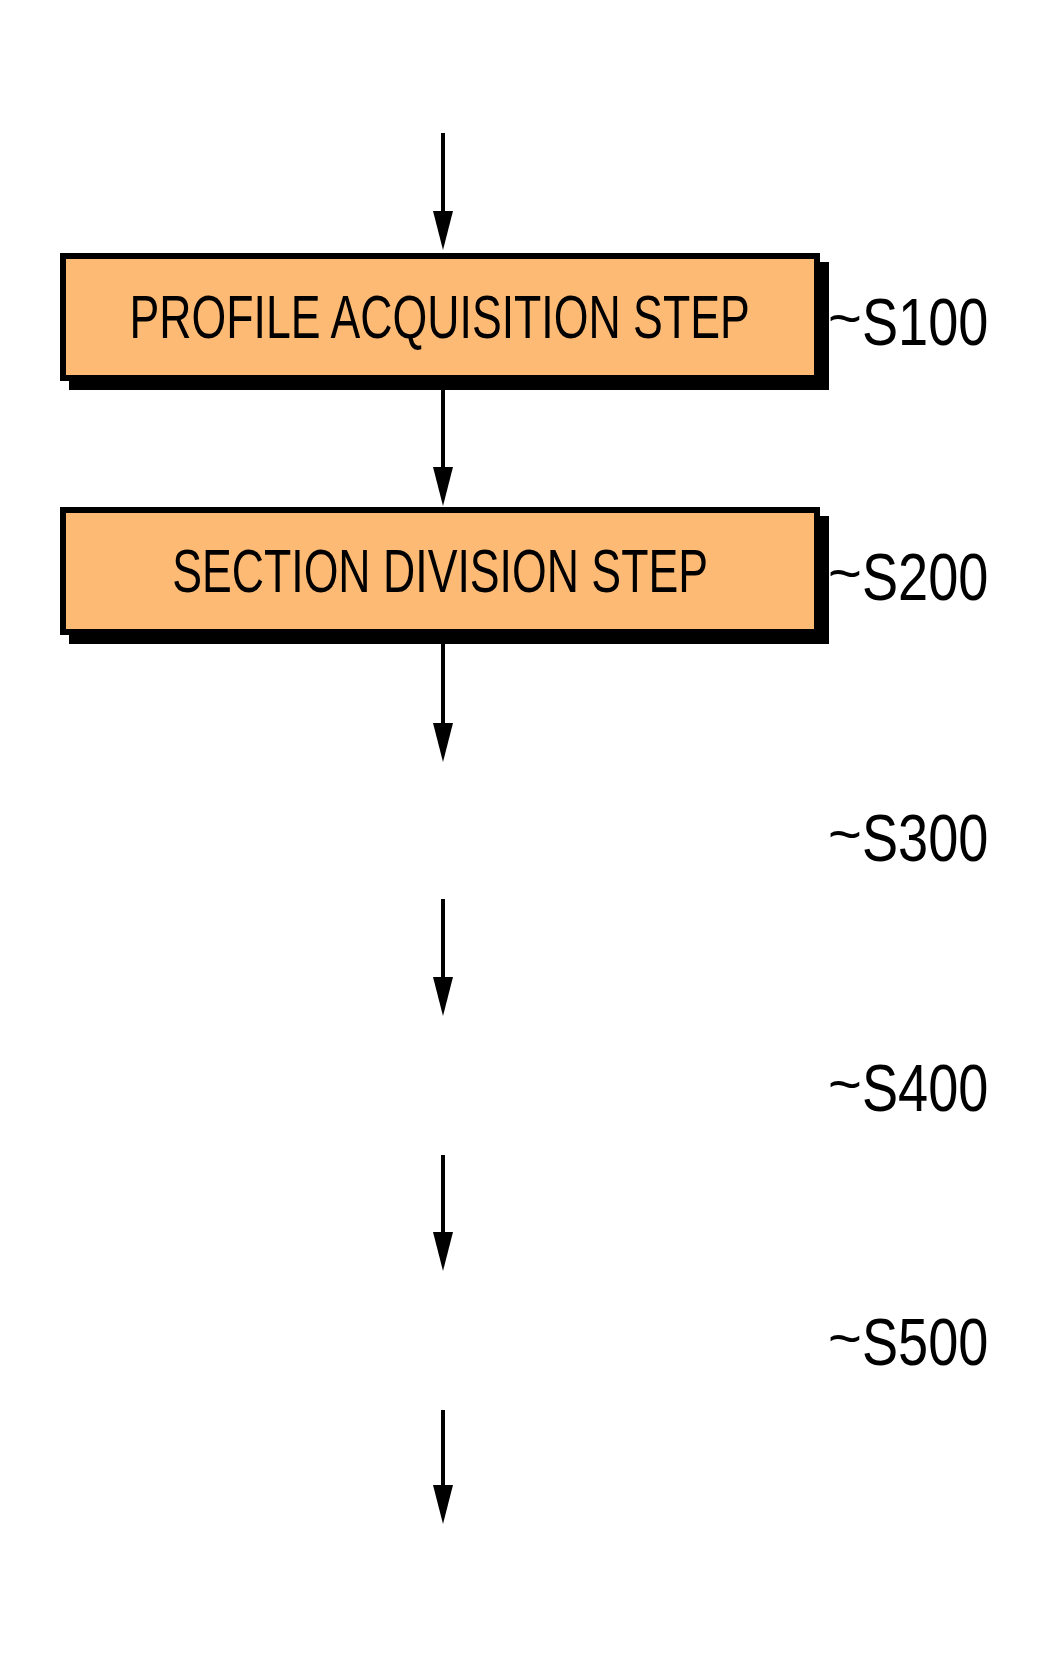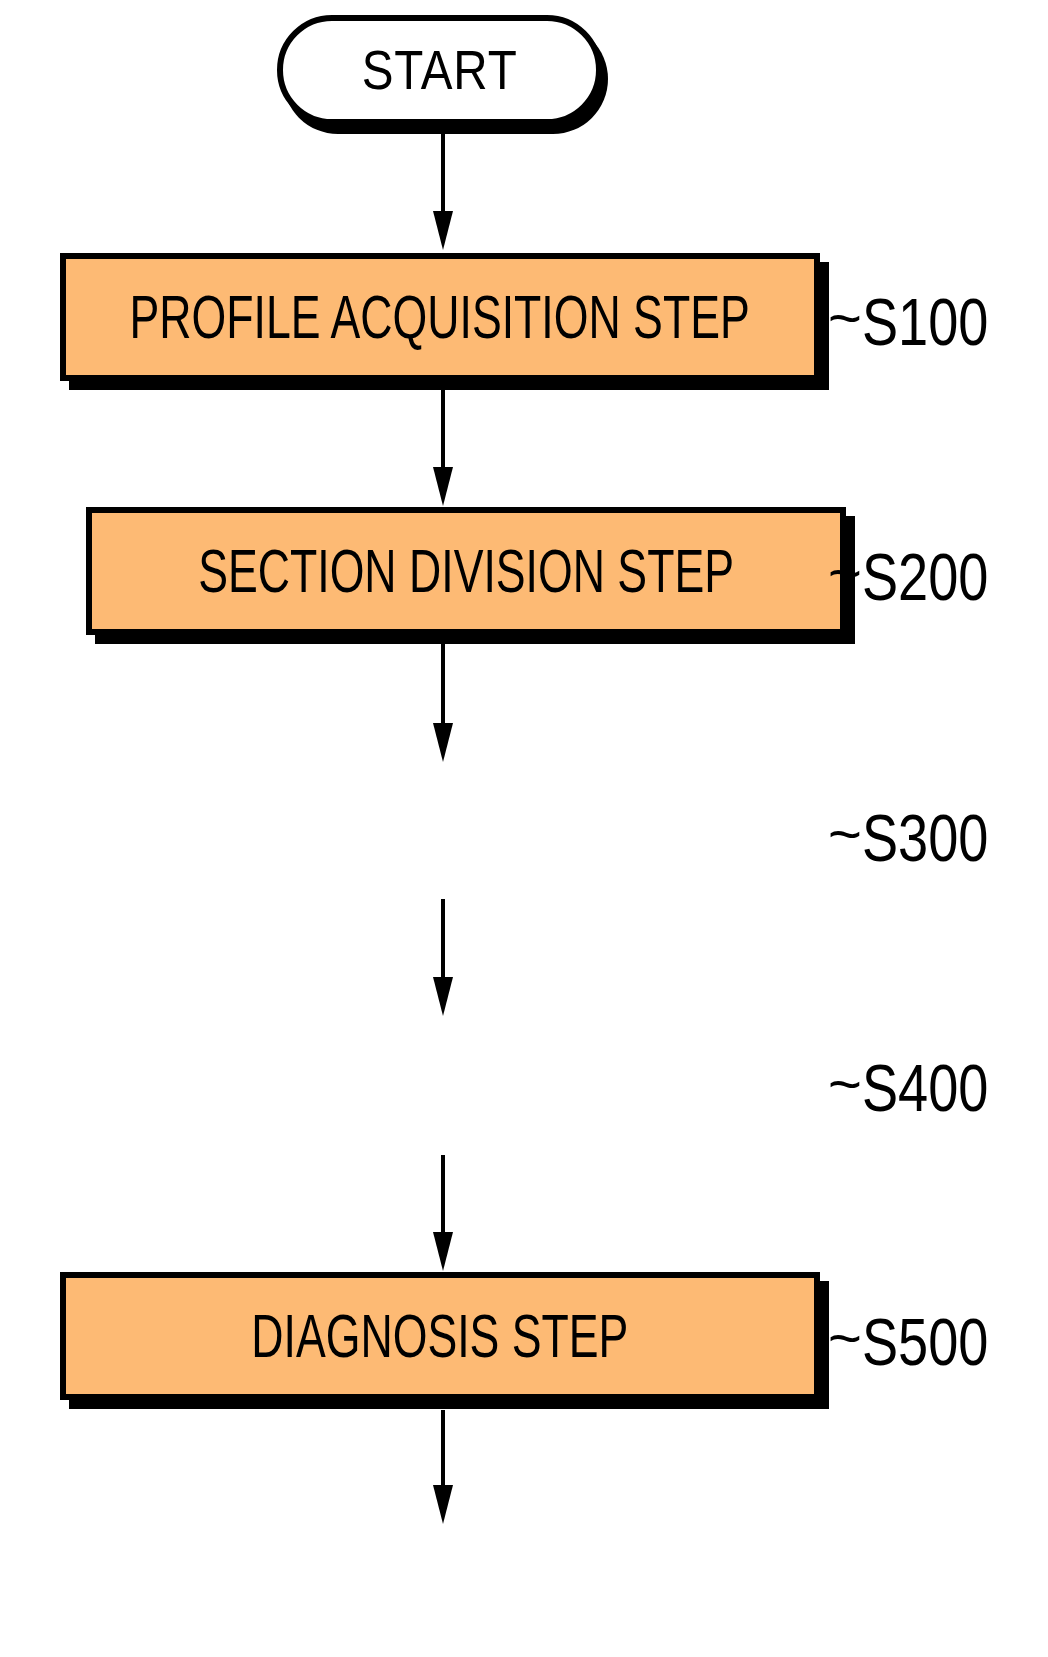--- a/index.html
+++ b/index.html
@@ -46,21 +46,21 @@
     height: 128px;
     box-sizing: border-box;
     border: 6px solid #000;
     background: #fdba74;
     box-shadow: 9px 9px 0 0 #000;
     display: flex;
     align-items: center;
     justify-content: center;
   }
   .box--s100 { top: 253px; }
-  .box--s200 { top: 507px; margin-left: 26px; }
+  .box--s200 { top: 507px; }
   .box--s300 { top: 763px; }
   .box--s400 { top: 1017px; }
   .box--s500 { top: 1272px; }
   .box-text {
     font-size: 62px;
     line-height: 62px;
     white-space: pre;
     text-align: center;
     transform: scaleX(0.72);
   }
@@ -115,23 +115,20 @@
   .arrow--3 { top: 643px;  height: 80px; }
   .arrow--4 { top: 899px;  height: 78px; }
   .arrow--5 { top: 1155px; height: 77px; }
   .arrow--6 { top: 1410px; height: 75px; }
 </style>
 </head>
 <body>
 
 <div class="canvas">
 
-  <div class="terminal terminal--start">
-    <span class="terminal-text">START</span>
-  </div>
 
   <div class="arrow arrow--1"></div>
 
   <div class="box box--s100">
     <span class="box-text">PROFILE ACQUISITION STEP</span>
   </div>
   <div class="ref ref--s100">
     <span class="ref-tilde">~</span>
     <span class="ref-text">S100</span>
   </div>
@@ -155,23 +152,20 @@
 
   <div class="arrow arrow--4"></div>
 
   <div class="ref ref--s400">
     <span class="ref-tilde">~</span>
     <span class="ref-text">S400</span>
   </div>
 
   <div class="arrow arrow--5"></div>
 
-  <div class="box box--s500">
-    <span class="box-text">DIAGNOSIS STEP</span>
-  </div>
   <div class="ref ref--s500">
     <span class="ref-tilde">~</span>
     <span class="ref-text">S500</span>
   </div>
 
   <div class="arrow arrow--6"></div>
 
 
 </div>
 

